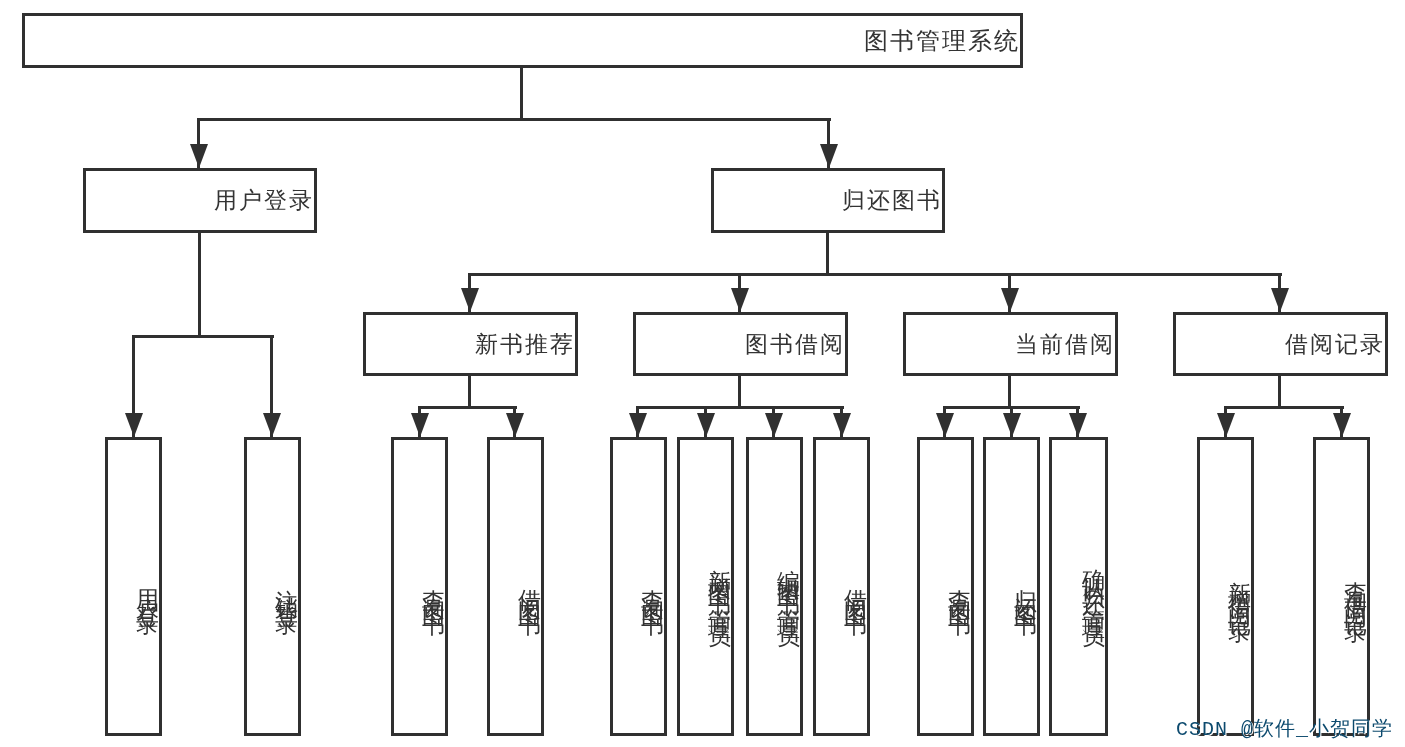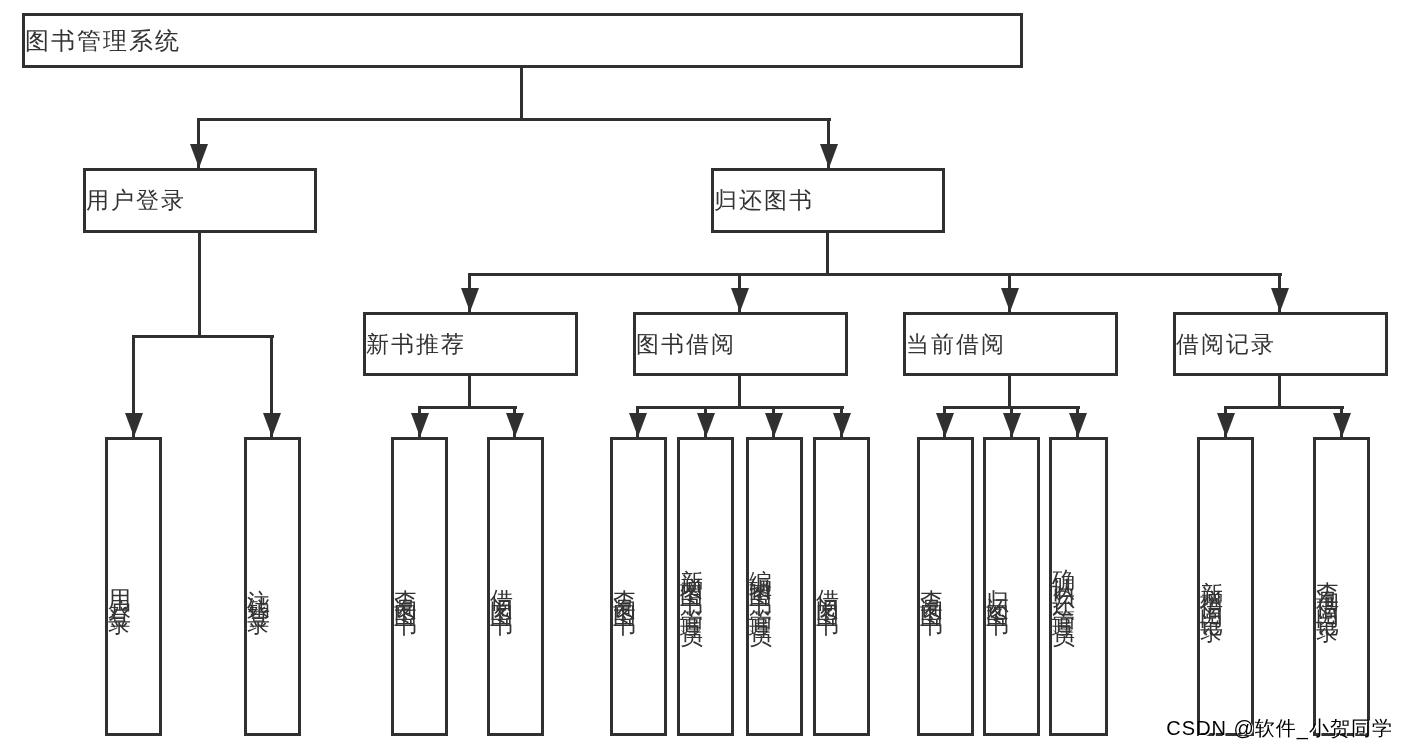--- a/index.html
+++ b/index.html
@@ -22,44 +22,45 @@
     border-top: 24px solid #303030;
   }
   
   .box {
     position: absolute;
     box-sizing: border-box;
     border: 3px solid #303030;
     background: #ffffff;
     display: flex;
     align-items: center;
-    justify-content: flex-start;
+    justify-content: flex-end;
     color: #333333;
   }
   .hbox { font-size: 23px; letter-spacing: 2px; }
   .hbox.title { font-size: 24px; }
   .vbox {
     font-size: 23px;
   }
   .vbox span {
     writing-mode: vertical-rl;
     text-orientation: mixed;
     letter-spacing: 8px;
     line-height: 1;
   }
   .watermark {
     position: absolute;
     right: 12px;
     bottom: 5px;
     font-size: 20px;
     letter-spacing: 1px;
-    color: #000000;
+    color: #0c4a6e;
     text-shadow: 1px 1px 0 #ffffff;
     z-index: 5;
     white-space: nowrap;
+    font-family: Liberation Mono, monospace;
   }
 </style>
 </head>
 <body>
 
 <div class="canvas">
 
   <div class="vl" style="left:520px;top:68px;height:53px"></div>
   <div class="hl" style="left:197px;top:118px;width:634px"></div>
   <div class="vl" style="left:197px;top:118px;height:50px"></div>

